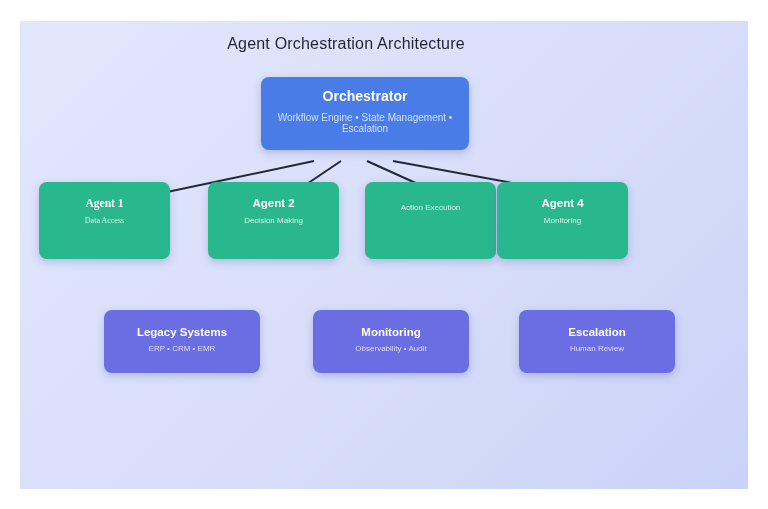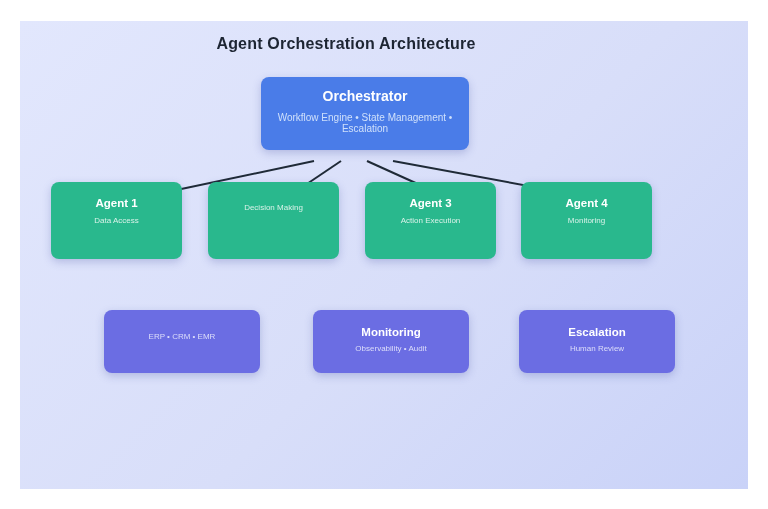--- a/index.html
+++ b/index.html
@@ -21,45 +21,45 @@
     background:var(--bg-page);
     font-family:"Liberation Sans","DejaVu Sans",sans-serif;
     position:relative;
   }
   .canvas{
     position:absolute;left:20px;top:21px;width:728px;height:468px;
     background:linear-gradient(135deg,var(--bg-canvas-light) 0%,#d8def9 55%,var(--bg-canvas-dark) 100%);
   }
   .diagram-title{
     position:absolute;left:0;top:14px;width:652px;
-    text-align:center;font-size:16px;font-weight:bold;
+    text-align:center;font-size:16px;font-weight:normal;
     color:var(--title-text);letter-spacing:.2px;
   }
   .node{
     position:absolute;border-radius:8px;text-align:center;color:#fff;
     box-shadow:0 3px 9px rgba(70,80,160,.28);
   }
   .node .node-title{font-weight:bold;}
   .node .node-sub{font-weight:normal;}
   .orchestrator{
     left:261px;top:77px;width:208px;height:73px;
     background:var(--blue);padding-top:12px;
   }
   .orchestrator .node-title{font-size:14px;line-height:15px;}
   .orchestrator .node-sub{font-size:10px;margin-top:8px;color:var(--sub-on-blue);}
   .agent{
     width:131px;height:77px;top:182px;
     background:var(--green);padding-top:15px;
   }
   .agent .node-title{font-size:11.5px;line-height:13px;}
   .agent .node-sub{font-size:8px;margin-top:6px;color:var(--sub-on-green);text-align:center;}
-  .agent-1{left:51px;}
+  .agent-1{left:39px;font-family:Liberation Serif, serif;}
   .agent-2{left:208px;}
   .agent-3{left:365px;}
-  .agent-4{left:521px;}
+  .agent-4{left:497px;}
   .system{
     width:156px;height:63px;top:310px;
     background:var(--purple);padding-top:16px;
   }
   .system .node-title{font-size:11.5px;line-height:12px;}
   .system .node-sub{font-size:8px;margin-top:6px;color:var(--sub-on-purple);}
   .system-1{left:104px;}
   .system-2{left:313px;}
   .system-3{left:519px;}
   .arrows{
@@ -90,34 +90,35 @@
   <div class="node-title">Orchestrator</div>
   <div class="node-sub">Workflow Engine • State Management • Escalation</div>
 </div>
 
 <div class="node agent agent-1">
   <div class="node-title">Agent 1</div>
   <div class="node-sub">Data Access</div>
 </div>
 
 <div class="node agent agent-2">
+  <div class="node-title">Agent 2</div>
   <div class="node-sub">Decision Making</div>
 </div>
 
 <div class="node agent agent-3">
-  <div class="node-title">Agent 3</div>
   <div class="node-sub">Action Execution</div>
 </div>
 
 <div class="node agent agent-4">
   <div class="node-title">Agent 4</div>
   <div class="node-sub">Monitoring</div>
 </div>
 
 <div class="node system system-1">
+  <div class="node-title">Legacy Systems</div>
   <div class="node-sub">ERP • CRM • EMR</div>
 </div>
 
 <div class="node system system-2">
   <div class="node-title">Monitoring</div>
   <div class="node-sub">Observability • Audit</div>
 </div>
 
 <div class="node system system-3">
   <div class="node-title">Escalation</div>

